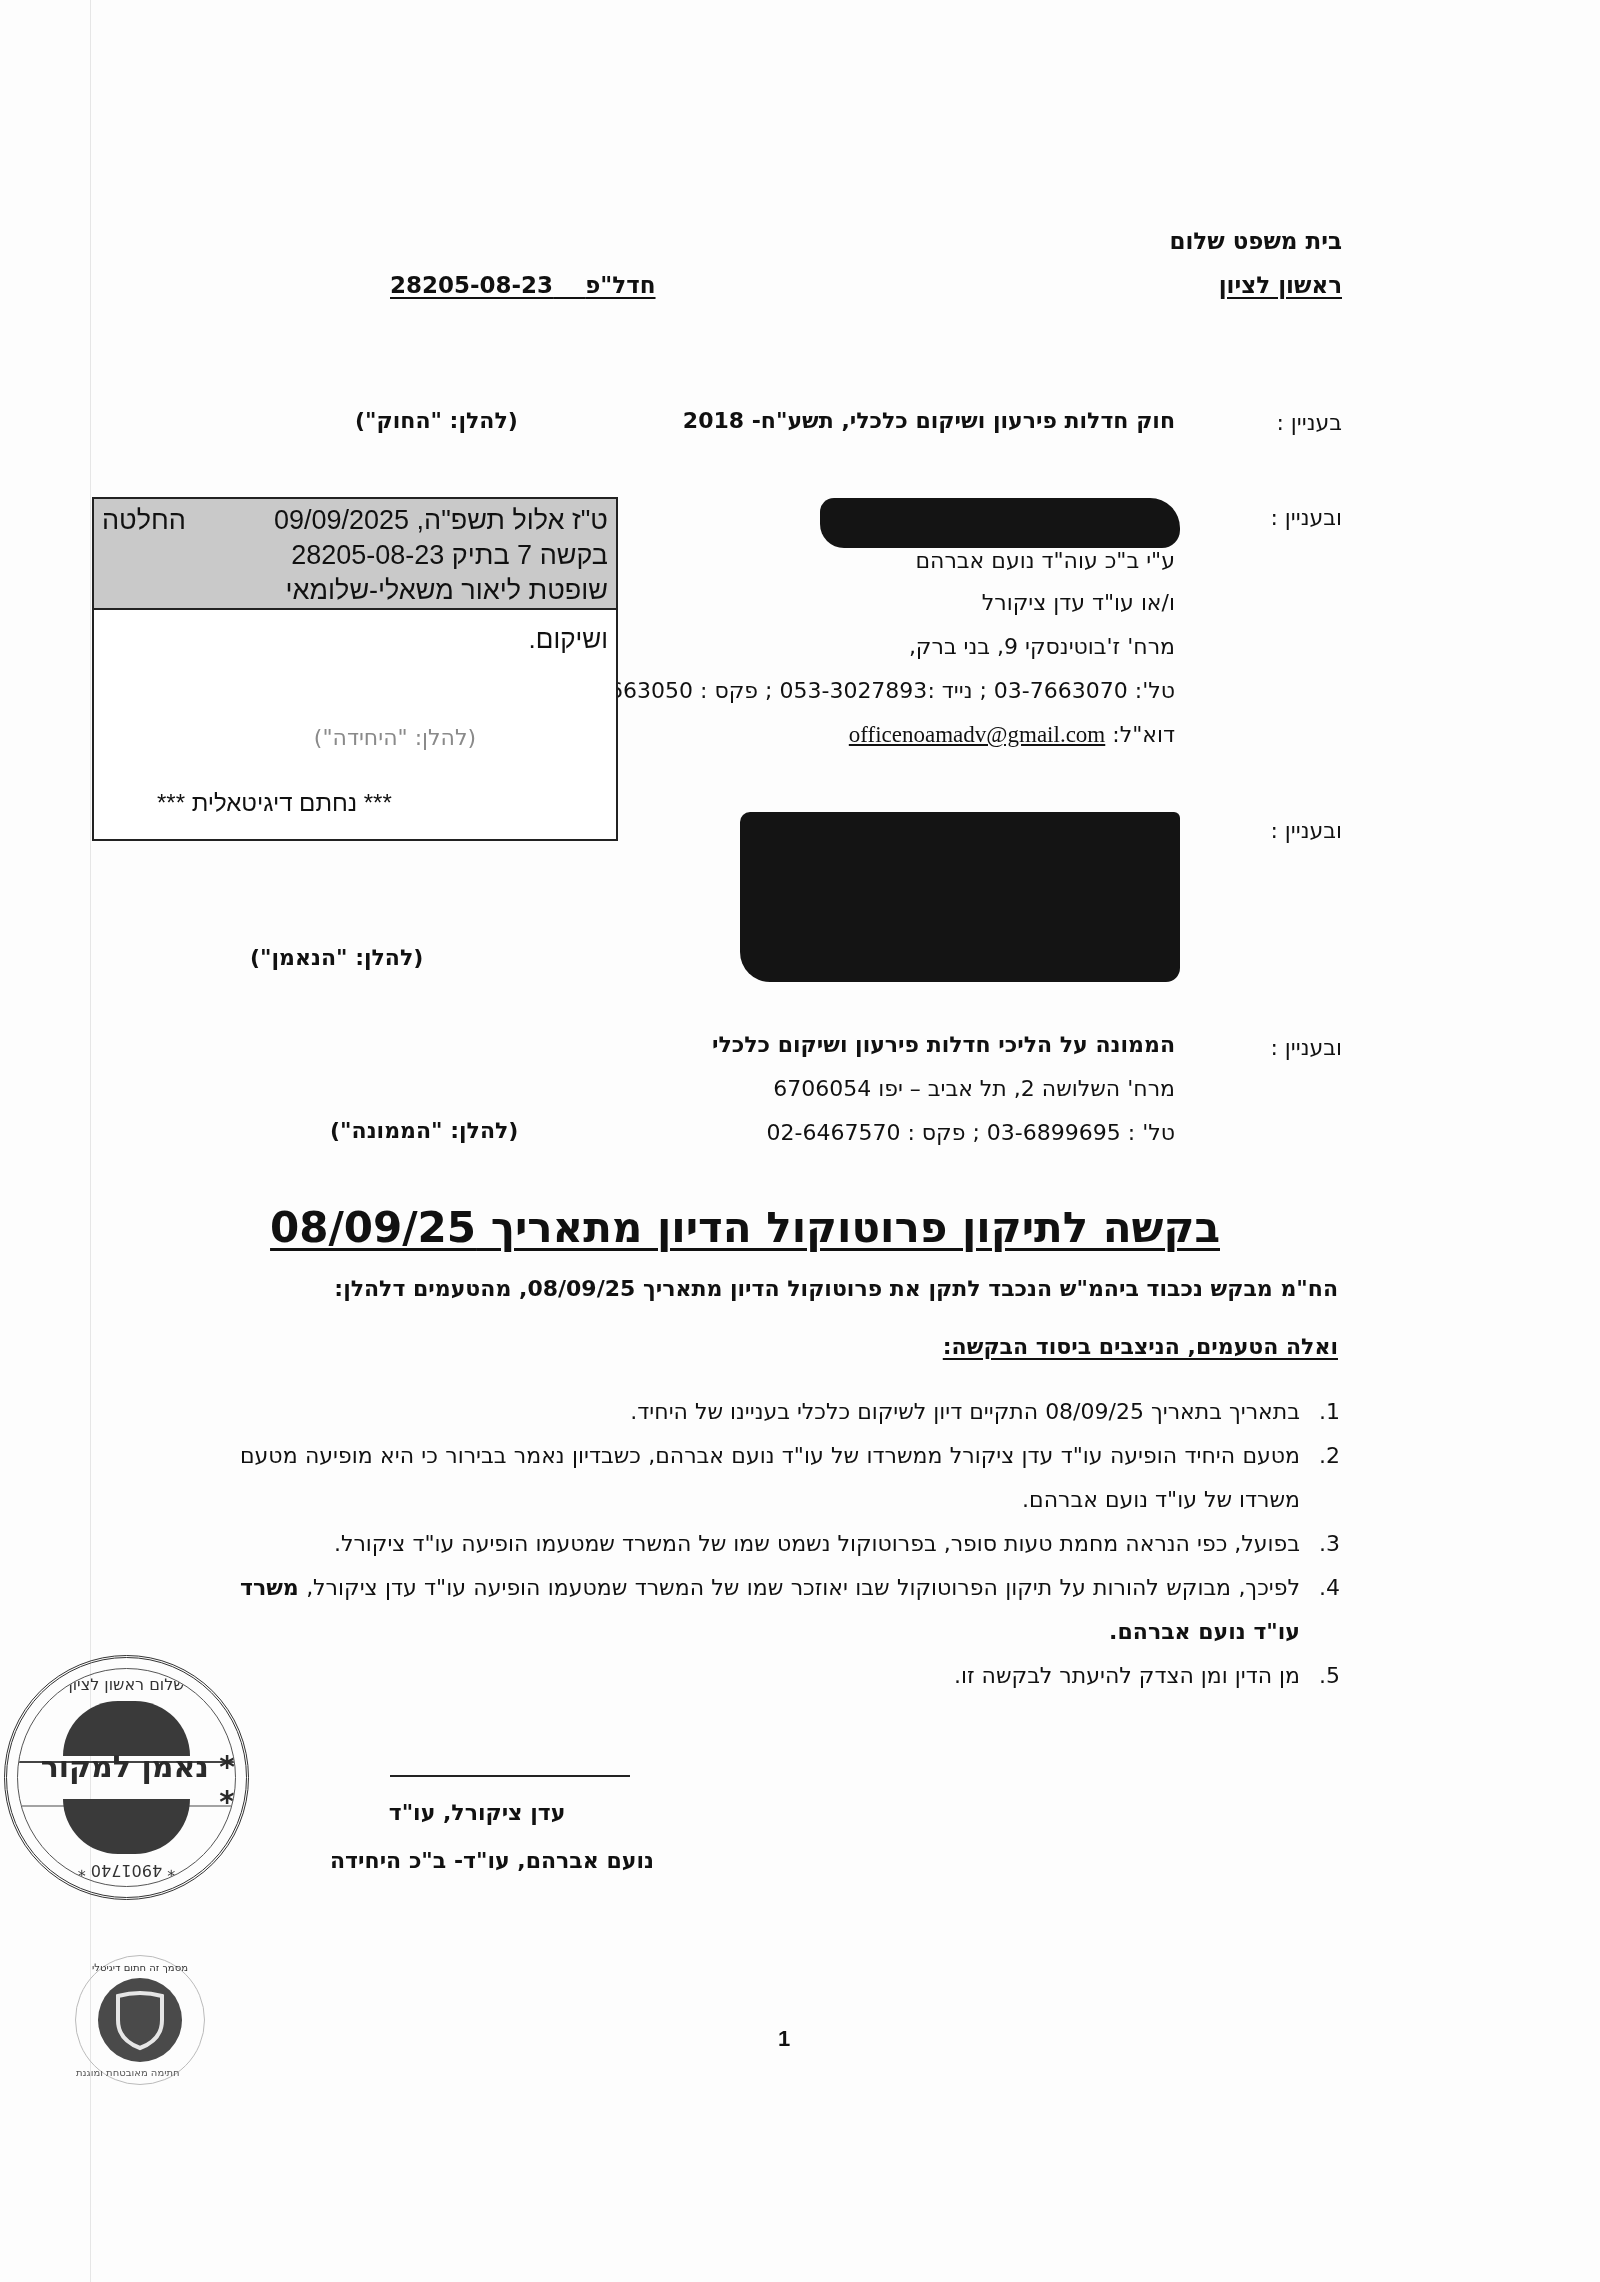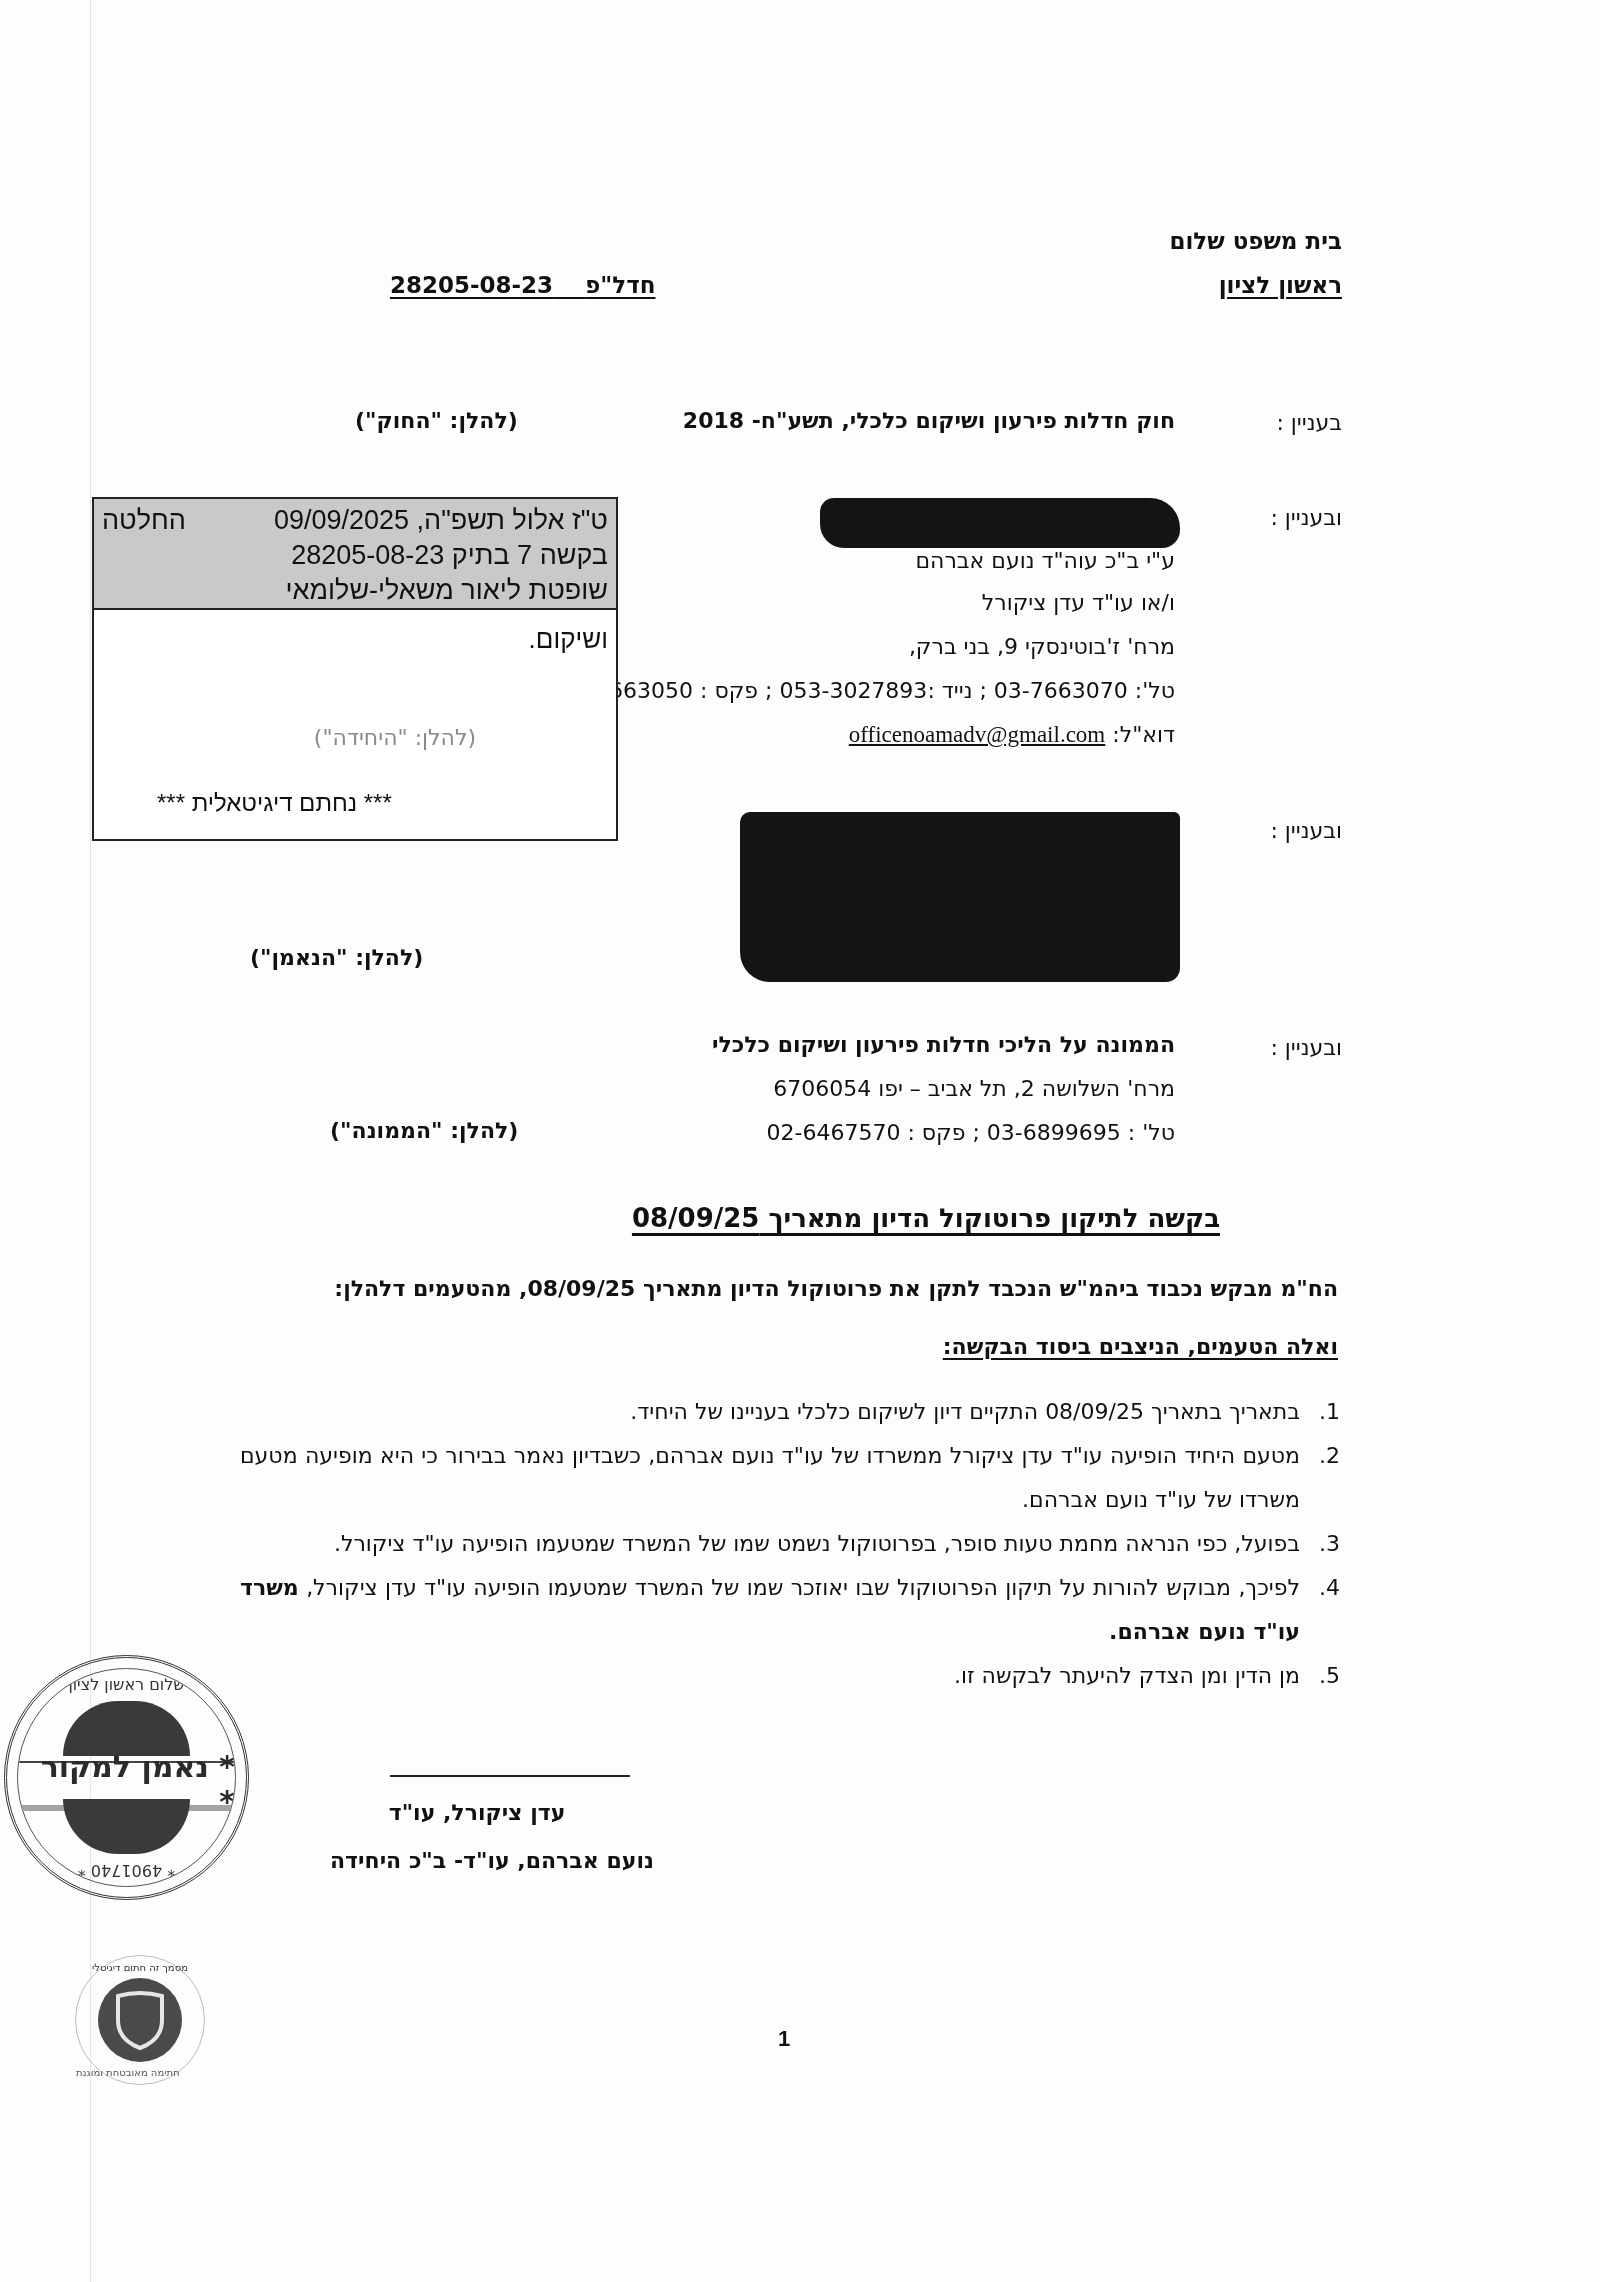--- a/index.html
+++ b/index.html
@@ -7,38 +7,38 @@
            font-family: "DejaVu Sans", sans-serif; color: #111; }
     .page { position: absolute; inset: 0; background: #fdfdfd; }
     .fold { position: absolute; left: 90px; top: 0; width: 1px; height: 2282px; background: #e6e6e6; }
     .abs { position: absolute; direction: rtl; white-space: nowrap; }
     .b { font-weight: bold; }
     .u { text-decoration: underline; text-underline-offset: 4px; }
     .hdr { font-size: 23px; font-weight: bold; }
     .lbl { font-size: 22px; }
     .txt { font-size: 22px; }
     .redact { position: absolute; background: #141414; border-radius: 14px 30px 18px 24px; }
-    .title { font-size: 26px; font-weight: bold; text-decoration: underline; text-decoration-thickness: 3px; text-underline-offset: 6px; }
+    .title { font-size: 42px; font-weight: bold; text-decoration: underline; text-decoration-thickness: 3px; text-underline-offset: 6px; }
     .numlist { position: absolute; right: 260px; width: 1100px; direction: rtl; font-size: 22px; line-height: 44px; }
     .numlist .item { display: flex; flex-direction: row; }
     .numlist .num { width: 40px; flex: 0 0 40px; text-align: right; }
     .numlist .body { flex: 1; text-align: justify; white-space: normal; }
     
     .decision { position: absolute; left: 92px; top: 497px; width: 522px; height: 340px; border: 2px solid #222; background: #fff; direction: rtl; font-family: "Liberation Sans", sans-serif; }
     .decision .head { background: #c9c9c9; border-bottom: 2px solid #222; padding: 4px 8px 2px 8px; height: 111px; box-sizing: border-box; font-size: 27px; line-height: 35px; }
     .decision .head .row { display: flex; justify-content: space-between; }
     .decision .content { position: relative; height: 227px; font-size: 26px; }
     .faint { color: #8a8a8a; }
     .sigline { position: absolute; left: 390px; top: 1775px; width: 240px; height: 2px; background: #222; }
     
     .stamp-round { position: absolute; left: 4px; top: 1655px; width: 245px; height: 245px; border-radius: 50%; border: 3px double #333; box-sizing: border-box; }
     .stamp-round .inner { position: absolute; inset: 10px; border-radius: 50%; border: 1px solid #555; overflow: hidden; }
     .stamp-round .cap-top { position: absolute; left: 45px; right: 45px; top: 32px; height: 55px; background: #3a3a3a; border-radius: 90px 90px 0 0; }
     .stamp-round .cap-bot { position: absolute; left: 45px; right: 45px; bottom: 32px; height: 55px; background: #3a3a3a; border-radius: 0 0 90px 90px; }
-    .stamp-round .bar { position: absolute; left: 0; right: 0; top: 92px; height: 42px; border-top: 2px solid #444; border-bottom: 6px solid #a3a3a3; display: flex; align-items: center; justify-content: center; direction: rtl; font-size: 30px; font-weight: bold; color: #2a2a2a; }
+    .stamp-round .bar { position: absolute; left: 0; right: 0; top: 92px; height: 42px; border-top: 2px solid #444; border-bottom: 2px solid #a3a3a3; display: flex; align-items: center; justify-content: center; direction: rtl; font-size: 30px; font-weight: bold; color: #2a2a2a; }
     .stamp-round .arc-top { position: absolute; top: 6px; left: 0; right: 0; text-align: center; font-size: 16px; color: #333; direction: rtl; }
     .stamp-round .arc-bot { position: absolute; bottom: 6px; left: 0; right: 0; text-align: center; font-size: 16px; color: #333; transform: rotate(180deg); }
     .stamp-shield { position: absolute; left: 75px; top: 1955px; width: 130px; height: 130px; border-radius: 50%; border: 1px solid #bbb; box-sizing: border-box; }
     .stamp-shield .disk { position: absolute; left: 22px; top: 22px; width: 84px; height: 84px; border-radius: 50%; background: #4a4a4a; }
     .stamp-shield .shield { position: absolute; left: 36px; top: 34px; width: 56px; height: 62px; }
     .stamp-shield .t1 { position: absolute; top: 6px; left: 0; right: 0; text-align: center; font-size: 10px; direction: rtl; color: #333; }
     .stamp-shield .t2 { position: absolute; bottom: 6px; left: 0; right: 0; text-align: left; font-size: 10px; direction: rtl; color: #555; }
   </style>
 </head>
 <body>

